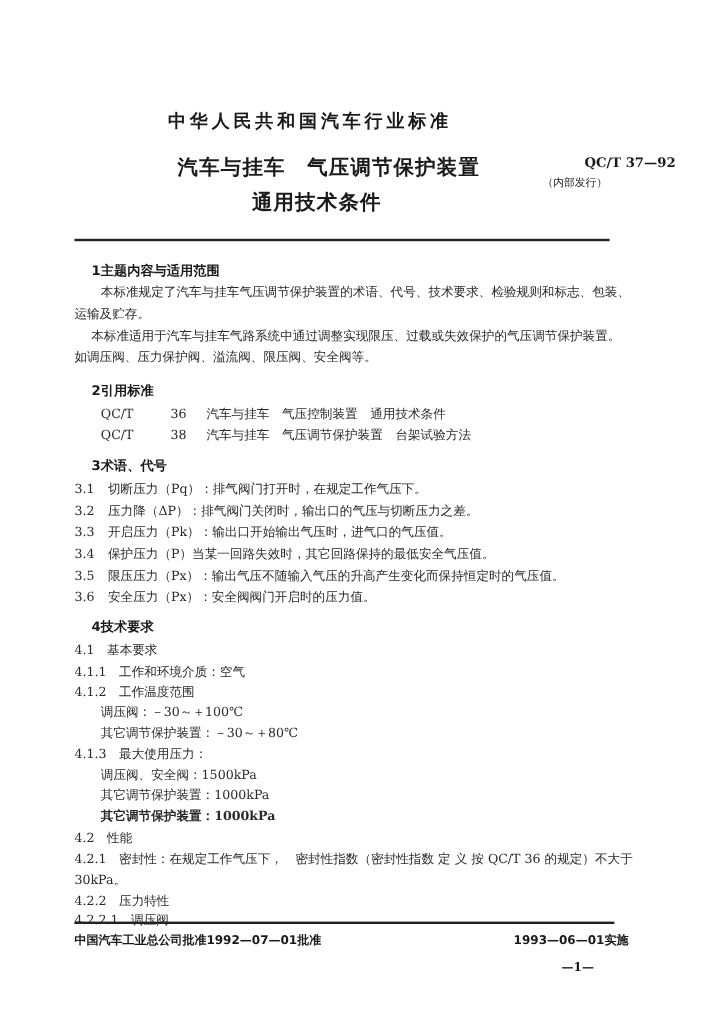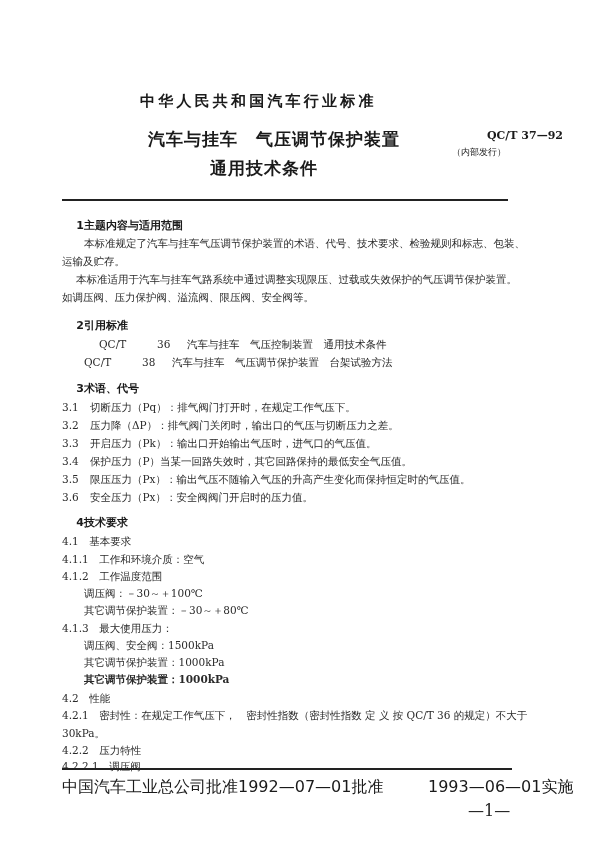--- a/index.html
+++ b/index.html
@@ -46,21 +46,21 @@
       background: #222;
     }
     .h1 { font-size: 11px; }
     .body { font-size: 10.5px; color: #2a2a2a; }
     .num { display: inline-block; }
 
     .ref-code { display: inline-block; width: 58px; }
     .ref-num { display: inline-block; width: 30px; }
 
     .term-num { display: inline-block; width: 28px; }
-    .footer { font-size: 16px; }
+    .footer { font-size: 10px; font-weight: bold; }
   </style>
 </head>
 <body>
 
 <div class="abs agency sans bold">中华人民共和国汽车行业标准</div>
 <div class="abs title1 sans bold">汽车与挂车　气压调节保护装置</div>
 <div class="abs title2 sans bold">通用技术条件</div>
 <div class="abs code bold">QC/T 37—92</div>
 <div class="abs issue">（内部发行）</div>
 
@@ -70,21 +70,21 @@
   <span class="num" style="width:22px;">1</span><span>主题内容与适用范围</span>
 </div>
 <div class="abs body" style="left:84px; top:237px;">本标准规定了汽车与挂车气压调节保护装置的术语、代号、技术要求、检验规则和标志、包装、</div>
 <div class="abs body" style="left:62px; top:255px;">运输及贮存。</div>
 <div class="abs body" style="left:76px; top:273px;">本标准适用于汽车与挂车气路系统中通过调整实现限压、过载或失效保护的气压调节保护装置。</div>
 <div class="abs body" style="left:62px; top:291px;">如调压阀、压力保护阀、溢流阀、限压阀、安全阀等。</div>
 
 <div class="abs h1 sans bold" style="left:62px; top:318px;">
   <span class="num" style="width:22px;">2</span><span>引用标准</span>
 </div>
-<div class="abs body" style="left:99px; top:338px;">
+<div class="abs body" style="left:84px; top:338px;">
   <span class="ref-code">QC/T</span><span class="ref-num">36</span><span>汽车与挂车　气压控制装置　通用技术条件</span>
 </div>
 <div class="abs body" style="left:84px; top:356px;">
   <span class="ref-code">QC/T</span><span class="ref-num">38</span><span>汽车与挂车　气压调节保护装置　台架试验方法</span>
 </div>
 
 <div class="abs h1 sans bold" style="left:62px; top:381px;">
   <span class="num" style="width:22px;">3</span><span>术语、代号</span>
 </div>
 <div class="abs body" style="left:62px; top:401px;">

